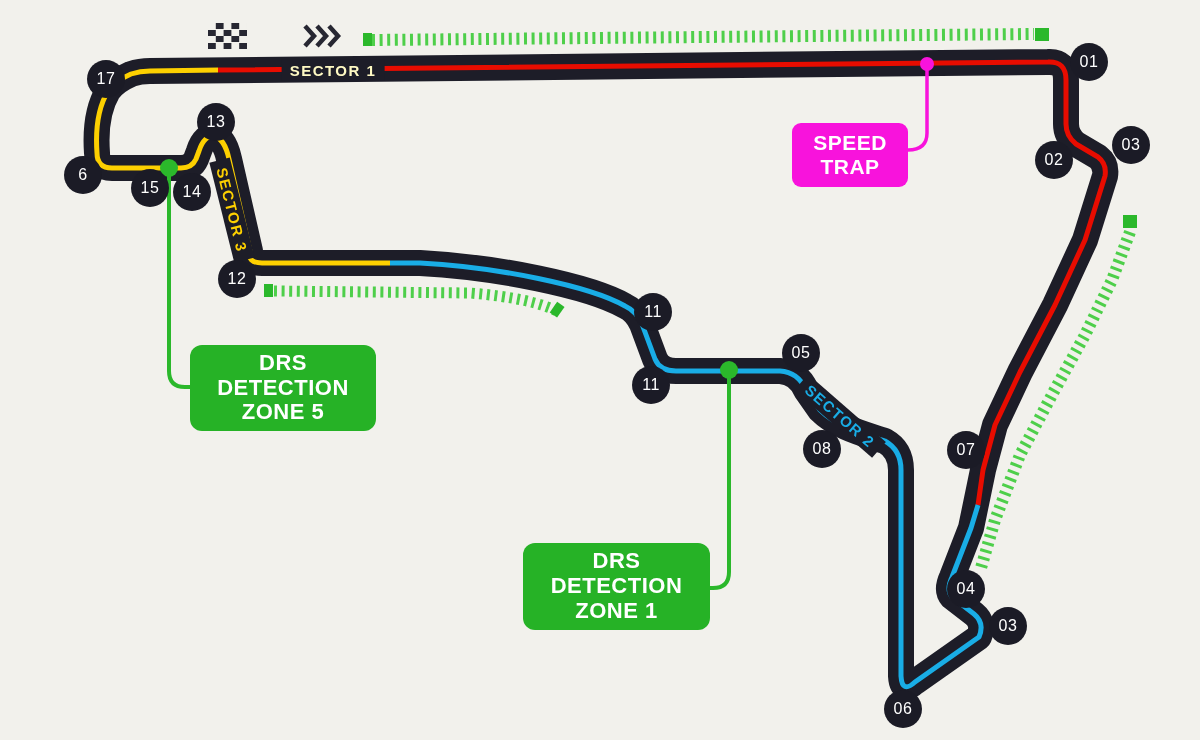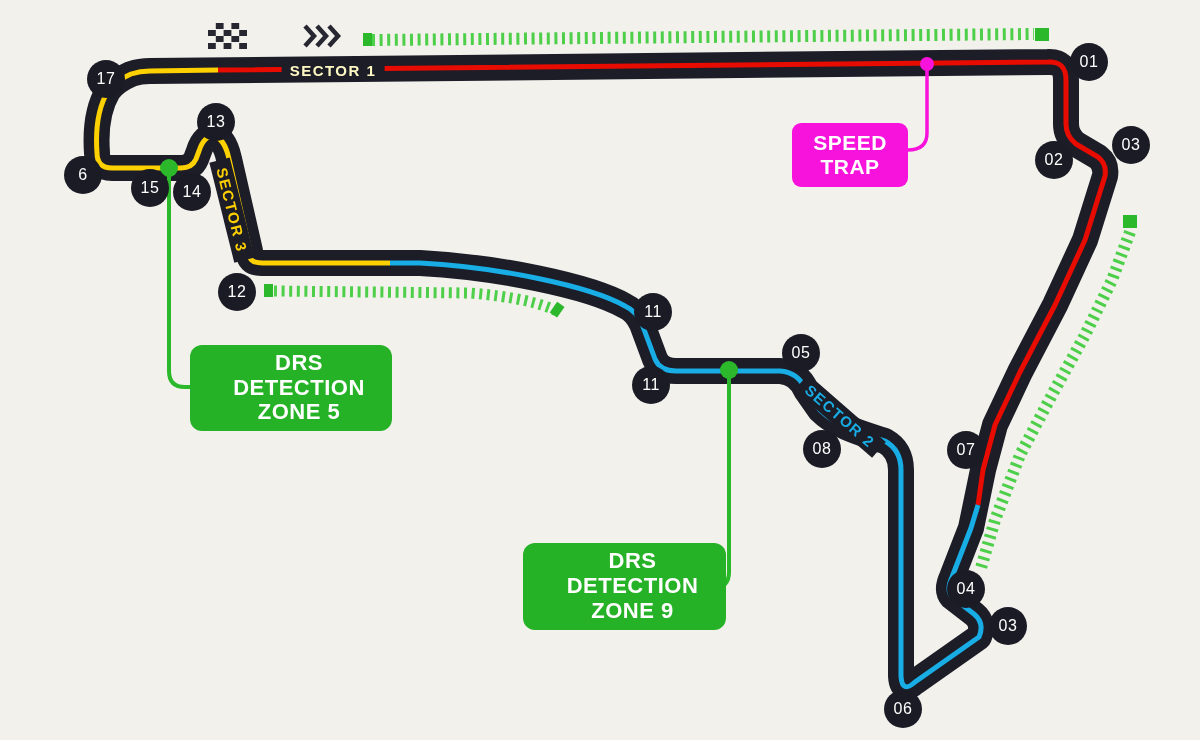--- a/index.html
+++ b/index.html
@@ -17,21 +17,21 @@
   .sector-label{
     position:absolute;background:#1d1d28;padding:2px 8px;
     font-size:15px;font-weight:700;letter-spacing:1.5px;white-space:nowrap;
   }
   .sector-1{left:333px;top:70px;transform:translate(-50%,-50%);color:#fef9c3;}
   .sector-2{left:840px;top:416px;transform:translate(-50%,-50%) rotate(41deg);color:#19ade6;}
   .sector-3{left:232px;top:210px;transform:translate(-50%,-50%) rotate(76deg);color:#fdd000;}
   .zone-label{
     position:absolute;background:#26b226;color:#fff;border-radius:12px;
     display:flex;flex-direction:column;align-items:center;justify-content:center;
-    font-weight:700;font-size:22px;line-height:1.13;letter-spacing:.5px;text-align:center;padding-left:16px;
+    font-weight:700;font-size:22px;line-height:1.13;letter-spacing:.5px;text-align:center;
   }
   .zone-2{left:190px;top:345px;width:186px;height:86px;}
   .zone-1{left:523px;top:543px;width:187px;height:87px;}
   .speed-label{
     position:absolute;left:792px;top:123px;width:116px;height:64px;
     background:#f813dc;color:#fff;border-radius:9px;
     display:flex;flex-direction:column;align-items:center;justify-content:center;
     font-weight:700;font-size:21px;line-height:1.14;letter-spacing:.5px;text-align:center;
   }
   .flag{
@@ -91,37 +91,37 @@
   <div class="corner" style="left:1054px;top:160px">02</div>
   <div class="corner" style="left:1131px;top:145px">03</div>
   <div class="corner" style="left:966px;top:589px">04</div>
   <div class="corner" style="left:1008px;top:626px">03</div>
   <div class="corner" style="left:903px;top:709px">06</div>
   <div class="corner" style="left:966px;top:450px">07</div>
   <div class="corner" style="left:822px;top:449px">08</div>
   <div class="corner" style="left:801px;top:353px">05</div>
   <div class="corner" style="left:651px;top:385px">11</div>
   <div class="corner" style="left:653px;top:312px">11</div>
-  <div class="corner" style="left:237px;top:292px">12</div>
+  <div class="corner" style="left:237px;top:279px">12</div>
   <div class="corner" style="left:216px;top:122px">13</div>
   <div class="corner" style="left:192px;top:192px">14</div>
   <div class="corner" style="left:150px;top:188px">15</div>
   <div class="corner" style="left:83px;top:175px">6</div>
   <div class="corner" style="left:106px;top:79px">17</div>
 
   <div class="speed-label">
     <span>SPEED</span>
     <span>TRAP</span>
   </div>
 
   <div class="zone-label zone-2">
     <span>DRS</span>
     <span>DETECTION</span>
     <span>ZONE 5</span>
   </div>
 
   <div class="zone-label zone-1">
     <span>DRS</span>
     <span>DETECTION</span>
-    <span>ZONE 9</span>
+    <span>ZONE 1</span>
   </div>
 
 </div>
 
 </body></html>

